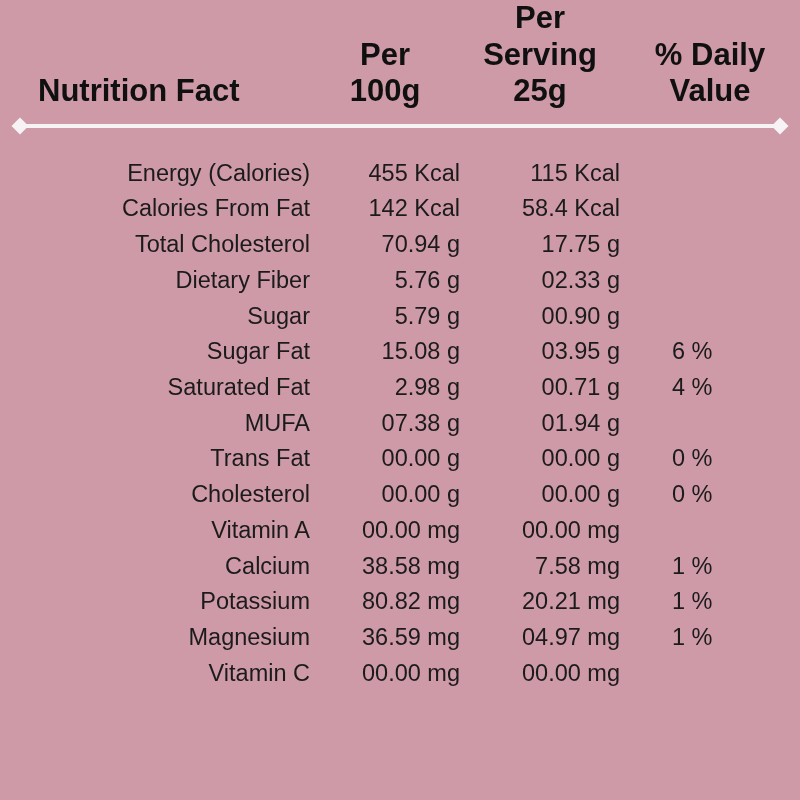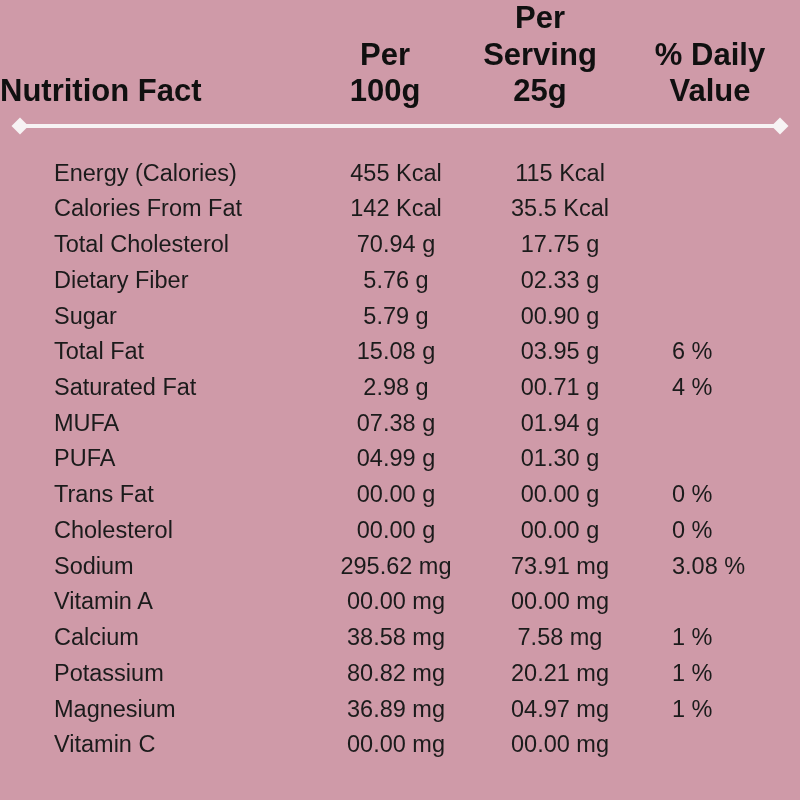--- a/index.html
+++ b/index.html
@@ -33,20 +33,21 @@
   thead th {
     font-size: 31px;
     font-weight: bold;
     color: #101010;
     line-height: 1.18;
     padding: 0 0 6px 0;
     vertical-align: bottom;
   }
   th.h-name {
     text-align: left;
+    padding-left: 38px;
     white-space: nowrap;
   }
   th.h-100g, th.h-serv, th.h-dv {
     text-align: center;
   }
   .rule-row td {
     padding: 0;
   }
   .rule {
     position: relative;
@@ -75,23 +76,23 @@
     height: 18px;
     padding: 0;
   }
   tbody td {
     font-size: 23.5px;
     line-height: 1.52;
     padding: 0;
     color: #1b1b1b;
     white-space: nowrap;
   }
-  td.n { text-align: left; padding-left: 54px; }
-  td.a { text-align: center; padding-left: 22px; }
-  td.b { text-align: center; padding-left: 40px; }
+  td.n { text-align: right; padding-left: 54px; }
+  td.a { text-align: right; padding-left: 22px; }
+  td.b { text-align: right; padding-left: 40px; }
   td.d { text-align: left; padding-left: 52px; }
 </style>
 </head>
 <body>
 
 <div class="label">
   <table class="nutrition">
     <colgroup>
       <col class="c-name">
       <col class="c-100g">
@@ -132,21 +133,21 @@
 
       <tr>
         <td class="n">Energy (Calories)</td>
         <td class="a">455 Kcal</td>
         <td class="b">115 Kcal</td>
         <td class="d"></td>
       </tr>
       <tr>
         <td class="n">Calories From Fat</td>
         <td class="a">142 Kcal</td>
-        <td class="b">35.5 Kcal</td>
+        <td class="b">58.4 Kcal</td>
         <td class="d"></td>
       </tr>
       <tr>
         <td class="n">Total Cholesterol</td>
         <td class="a">70.94 g</td>
         <td class="b">17.75 g</td>
         <td class="d"></td>
       </tr>
       <tr>
         <td class="n">Dietary Fiber</td>
@@ -154,82 +155,70 @@
         <td class="b">02.33 g</td>
         <td class="d"></td>
       </tr>
       <tr>
         <td class="n">Sugar</td>
         <td class="a">5.79 g</td>
         <td class="b">00.90 g</td>
         <td class="d"></td>
       </tr>
       <tr>
-        <td class="n">Total Fat</td>
+        <td class="n">Sugar Fat</td>
         <td class="a">15.08 g</td>
         <td class="b">03.95 g</td>
         <td class="d">6 %</td>
       </tr>
       <tr>
         <td class="n">Saturated Fat</td>
         <td class="a">2.98 g</td>
         <td class="b">00.71 g</td>
         <td class="d">4 %</td>
       </tr>
       <tr>
         <td class="n">MUFA</td>
         <td class="a">07.38 g</td>
         <td class="b">01.94 g</td>
         <td class="d"></td>
       </tr>
       <tr>
-        <td class="n">PUFA</td>
-        <td class="a">04.99 g</td>
-        <td class="b">01.30 g</td>
-        <td class="d"></td>
-      </tr>
-      <tr>
         <td class="n">Trans Fat</td>
         <td class="a">00.00 g</td>
         <td class="b">00.00 g</td>
         <td class="d">0 %</td>
       </tr>
       <tr>
         <td class="n">Cholesterol</td>
         <td class="a">00.00 g</td>
         <td class="b">00.00 g</td>
         <td class="d">0 %</td>
       </tr>
       <tr>
-        <td class="n">Sodium</td>
-        <td class="a">295.62 mg</td>
-        <td class="b">73.91 mg</td>
-        <td class="d">3.08 %</td>
-      </tr>
-      <tr>
         <td class="n">Vitamin A</td>
         <td class="a">00.00 mg</td>
         <td class="b">00.00 mg</td>
         <td class="d"></td>
       </tr>
       <tr>
         <td class="n">Calcium</td>
         <td class="a">38.58 mg</td>
         <td class="b">7.58 mg</td>
         <td class="d">1 %</td>
       </tr>
       <tr>
         <td class="n">Potassium</td>
         <td class="a">80.82 mg</td>
         <td class="b">20.21 mg</td>
         <td class="d">1 %</td>
       </tr>
       <tr>
         <td class="n">Magnesium</td>
-        <td class="a">36.89 mg</td>
+        <td class="a">36.59 mg</td>
         <td class="b">04.97 mg</td>
         <td class="d">1 %</td>
       </tr>
       <tr>
         <td class="n">Vitamin C</td>
         <td class="a">00.00 mg</td>
         <td class="b">00.00 mg</td>
         <td class="d"></td>
       </tr>
     </tbody>

